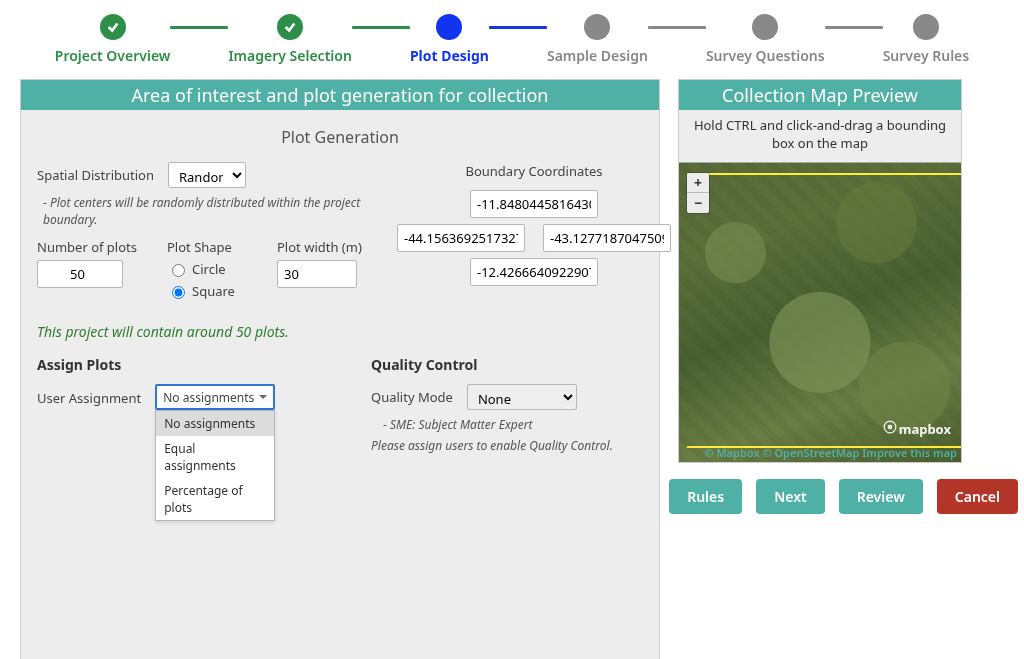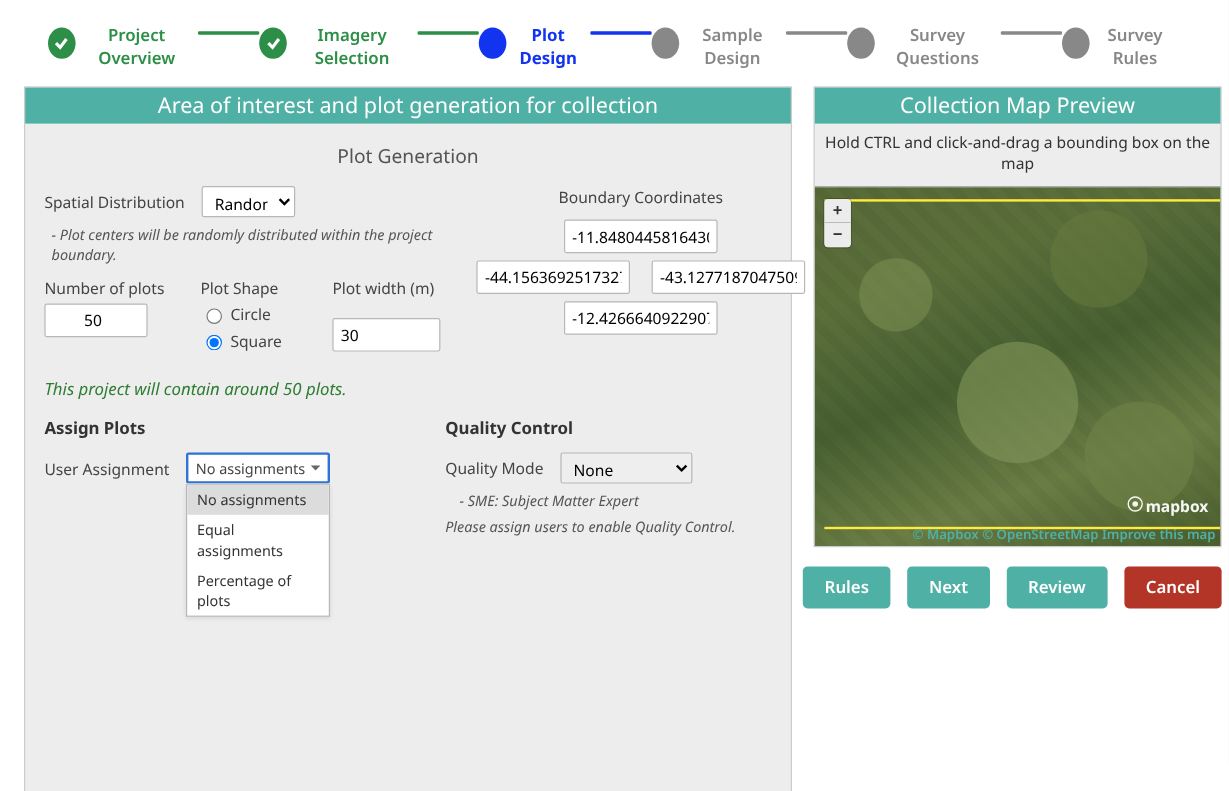--- a/index.html
+++ b/index.html
@@ -10,39 +10,39 @@
     --gray:#888;
     --gray2:#555;
     --lightgray:#ededed;
     --danger:#b33527;
     --border:#bdbdbd;
   }
   *{box-sizing:border-box;font-family:"Segoe UI",system-ui,-apple-system,Roboto,Helvetica,Arial,sans-serif;}
   body{margin:0;background:#fff;width:1024px;font-size:14px;color:#333;}
   
   .stepper{display:flex;align-items:flex-start;justify-content:center;gap:0px;padding:14px 40px 4px;color:var(--gray2);font-weight:600;}
-  .step{display:flex;flex-direction:row;align-items:center;text-align:center;min-width:70px;}
+  .step{display:flex;flex-direction:column;align-items:center;text-align:center;min-width:70px;}
   .circ{width:26px;height:26px;border-radius:50%;display:flex;align-items:center;justify-content:center;color:#fff;font-size:15px;font-weight:700;}
   .circ.done{background:var(--green);}
   .circ.active{background:var(--blue);}
   .circ.todo{background:var(--gray);}
   .step-label{margin-top:6px;font-size:14px;}
   .step.done .step-label{color:var(--green);}
   .step.active .step-label{color:var(--blue);font-weight:700;}
   .step.todo .step-label{color:var(--gray);}
   .connector{height:3px;width:58px;margin-top:12px;border-radius:1px;}
   .connector.done{background:var(--green);}
   .connector.active{background:var(--blue);}
   .connector.todo{background:var(--gray);}
 
   .main{display:flex;gap:18px;padding:10px 20px 10px;}
   .panel{border:1px solid #ccc;background:var(--lightgray);display:flex;flex-direction:column;}
   .panel-header{background:var(--teal);color:#fff;font-size:18px;text-align:center;padding:3px 0;}
   .left{flex:1 1 auto;width:640px;}
-  .right{width:340px;}
+  .right{width:284px;}
 
   .left-body{padding:10px 16px 16px;}
   .section-title{text-align:center;font-size:16px;color:#555;margin:6px 0 14px;}
   .row{display:flex;gap:20px;align-items:flex-start;margin-bottom:6px;}
   .field-label{font-size:13px;color:#444;margin-bottom:4px;}
   select,input[type=text]{border:1px solid #b7b7b7;background:#fff;padding:4px 6px;font-size:13px;border-radius:2px;}
   select{height:26px;}
   .hint{font-style:italic;font-size:12px;color:#555;margin:6px 0 10px;padding-left:6px;}
   .radio-group label{display:flex;align-items:center;gap:4px;font-size:13px;color:#444;margin:4px 0;}
 
@@ -165,21 +165,21 @@
                     <span>Circle</span>
                   </label>
                 <label>
                     <input type="radio" name="ps" checked="" style=""> 
                     <span>Square</span>
                   </label>
               </div>
             </div>
             <div style="width:100px">
               <div class="field-label">Plot width (m)</div>
-              <input type="text" style="width: 90px; margin-top: 12px;" value="30">
+              <input type="text" style="width: 80px;" value="30">
             </div>
           </div>
         </div>
 
         <div style="flex:1">
           <div class="coords-title">Boundary Coordinates</div>
           <div class="coords">
             <input type="text" value="-11.848044581643014" style="">
             <div class="coords-row">
               <input type="text" value="-44.15636925173272" style="">

